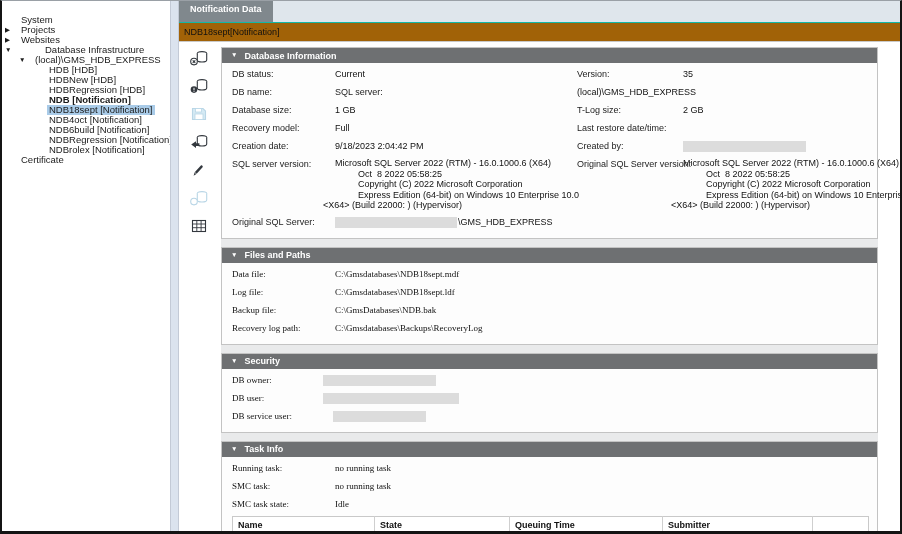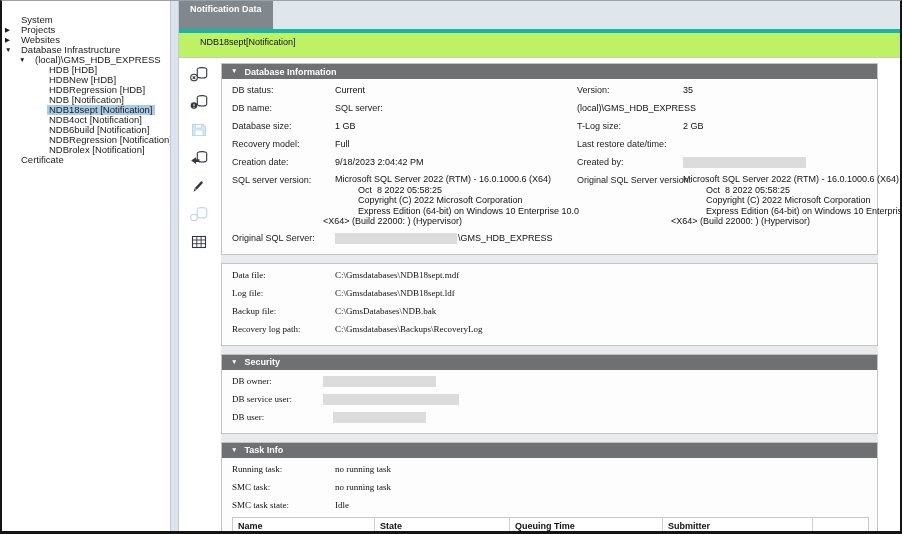--- a/index.html
+++ b/index.html
@@ -20,23 +20,23 @@
   .trow { height:10px; line-height:10px; font-size:9.5px; color:#1a1a1a; white-space:nowrap; display:flex; align-items:center; cursor:default; }
   .tri-s { display:inline-block; width:14px; flex:none; font-size:6.5px; color:#1a1a1a; text-align:left; }
   .tlabel { padding:0 2px; }
   .tlabel.sel { background:#a9cbe8; }
 
   
   .splitter { width:9px; flex:none; background:#dbe3ee; border-left:1px solid #c3cad6; border-right:1px solid #c3cad6; }
 
   
   .main { flex:1; min-width:0; display:flex; flex-direction:column; background:#fff; }
-  .tabstrip { height:32px; flex:none; background:#dfe6ec; display:flex; border-bottom:4px solid #14b8a6; }
+  .tabstrip { height:22px; flex:none; background:#dfe6ec; display:flex; border-bottom:1px solid #14b8a6; }
   .tab { background:#80888d; color:#fff; font-weight:bold; font-size:9px; line-height:17px; padding:0 11px; min-width:88px; }
-  .pathbar { height:25px; flex:none; line-height:19px; font-size:9px; color:#111; padding-left:21px; background:#bef264; border-bottom:1px solid #c9c9c9; }
+  .pathbar { height:19px; flex:none; line-height:19px; font-size:9px; color:#111; padding-left:5px; background:#a16207; border-bottom:1px solid #c9c9c9; }
   .bodyrow { flex:1; min-height:0; display:flex; }
 
   
   .toolbar { width:40px; flex:none; padding-top:8px; display:flex; flex-direction:column; align-items:center; gap:8px; background:#fff; }
   .toolbtn { width:22px; height:20px; display:flex; align-items:center; justify-content:center; cursor:default; }
 
   
   .content { flex:1; min-width:0; padding:5px 22px 0 2px; overflow:hidden; background:#fff; }
   .section { border:1px solid #c3c3c3; background:#fdfdfd; }
   .gap { height:8px; background:#e9eaeb; }
@@ -79,41 +79,41 @@
         <span class="tlabel">System</span>
       </div>
       <div class="trow" style="padding-left: 3px;">
         <span class="tri-s">▶</span>
         <span class="tlabel">Projects</span>
       </div>
       <div class="trow" style="padding-left: 3px;">
         <span class="tri-s">▶</span>
         <span class="tlabel">Websites</span>
       </div>
-      <div class="trow" style="padding-left: 3px;">
+      <div class="trow" style="padding-left: 3px; gap: 24px;">
         <span class="tri-s">▼</span>
         <span class="tlabel">Database Infrastructure</span>
       </div>
       <div class="trow" style="padding-left: 17px;">
         <span class="tri-s">▼</span>
         <span class="tlabel">(local)\GMS_HDB_EXPRESS</span>
       </div>
       <div class="trow" style="padding-left: 31px;">
         <span class="tri-s"></span>
         <span class="tlabel">HDB [HDB]</span>
       </div>
       <div class="trow" style="padding-left: 31px;">
         <span class="tri-s"></span>
         <span class="tlabel">HDBNew [HDB]</span>
       </div>
       <div class="trow" style="padding-left: 31px;">
         <span class="tri-s"></span>
         <span class="tlabel">HDBRegression [HDB]</span>
       </div>
-      <div class="trow" style="padding-left: 31px;">
+      <div class="trow" style="padding-left: 31px; font-weight: bold;">
         <span class="tri-s"></span>
         <span class="tlabel">NDB [Notification]</span>
       </div>
       <div class="trow" style="padding-left: 31px;">
         <span class="tri-s"></span>
         <span class="tlabel sel">NDB18sept [Notification]</span>
       </div>
       <div class="trow" style="padding-left: 31px;">
         <span class="tri-s"></span>
         <span class="tlabel">NDB4oct [Notification]</span>
@@ -246,20 +246,24 @@
                 <div class="lval"><span class="redact"></span><span>\GMS_HDB_EXPRESS</span></div>
                 <div class="lbl"></div>
                 <div class="rcell"></div>
               </div>
             </div>
         </div>
 
         <div class="gap"></div>
 
         <div class="section sec-files">
+          <div class="section-header">
+            <span class="tri">▼</span>
+            <span>Files and Paths</span>
+          </div>
           <div class="section-body" id="files-body">
               <div class="frow">
                 <div class="lbl">Data file:</div>
                 <div><span>C:\Gmsdatabases\NDB18sept.mdf</span></div>
               </div>
               <div class="frow">
                 <div class="lbl">Log file:</div>
                 <div><span>C:\Gmsdatabases\NDB18sept.ldf</span></div>
               </div>
               <div class="frow">
@@ -279,25 +283,25 @@
           <div class="section-header">
             <span class="tri">▼</span>
             <span>Security</span>
           </div>
           <div class="section-body" id="security-body">
               <div class="frow">
                 <div class="lbl">DB owner:</div>
                 <div><span class="redact"></span></div>
               </div>
               <div class="frow">
+                <div class="lbl">DB user:</div>
+                <div><span class="redact"></span></div>
+              </div>
+              <div class="frow">
                 <div class="lbl">DB service user:</div>
-                <div><span class="redact"></span></div>
-              </div>
-              <div class="frow">
-                <div class="lbl">DB user:</div>
                 <div><span class="redact"></span></div>
               </div>
             </div>
         </div>
 
         <div class="gap"></div>
 
         <div class="section sec-task">
           <div class="section-header">
             <span class="tri">▼</span>

